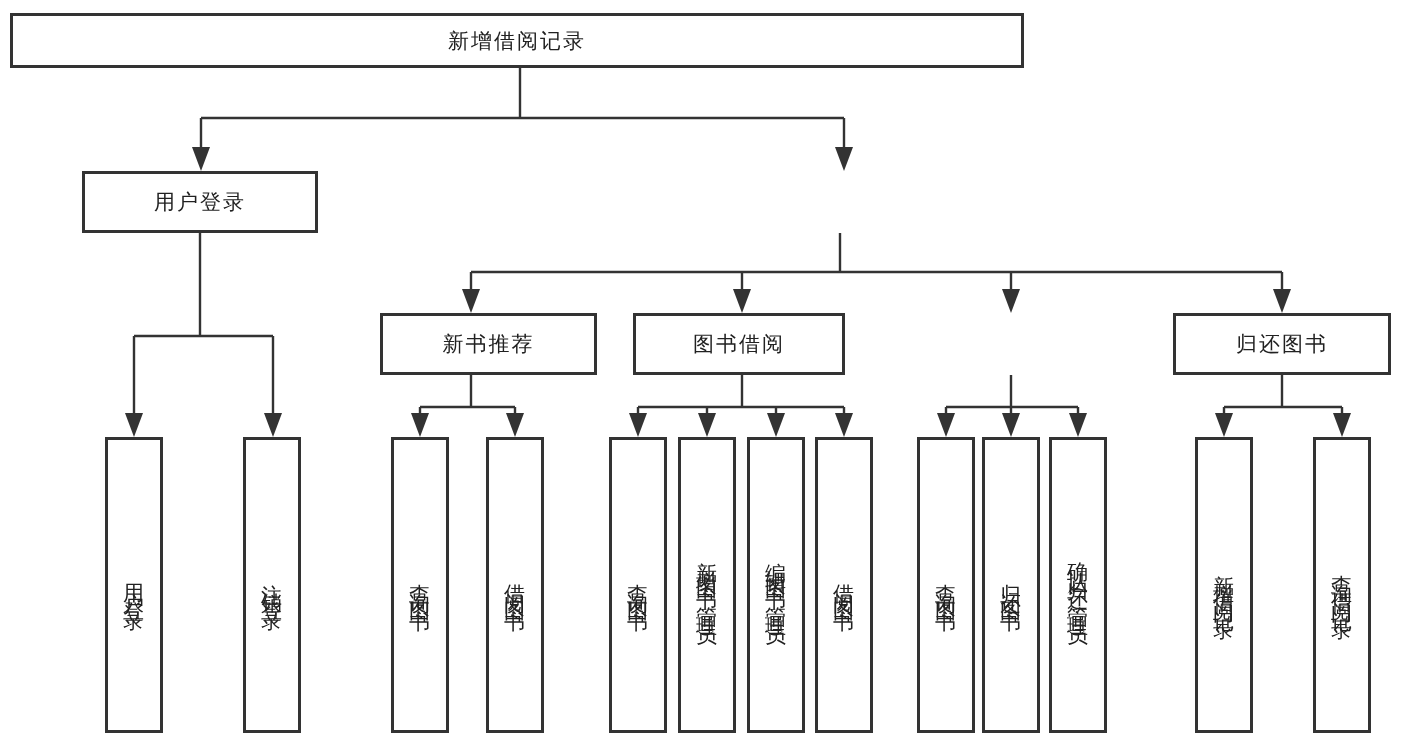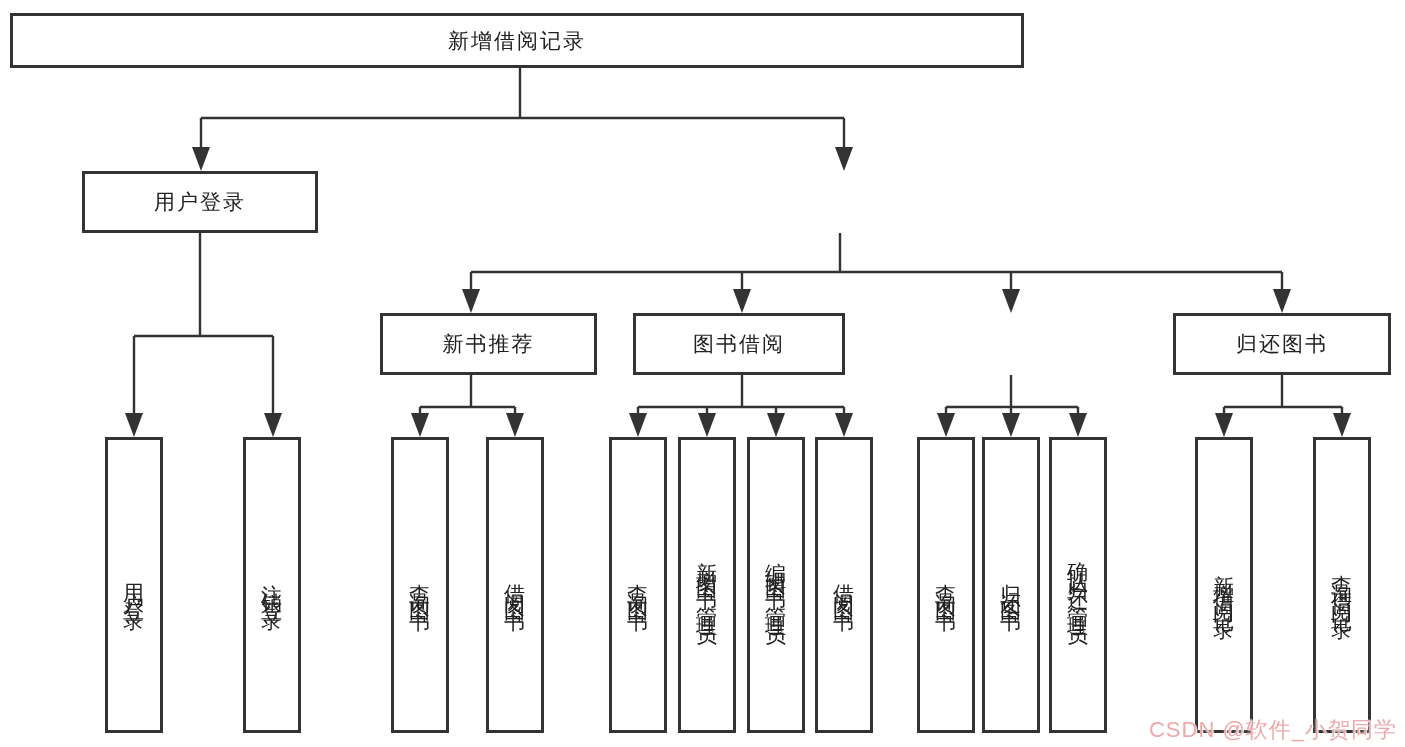--- a/index.html
+++ b/index.html
@@ -109,14 +109,13 @@
     <span>确认归还（管理员）</span>
   </div>
 
   <div class="box v" style="left:1195px;top:437px;width:58px;height:296px">
     <span>新增借阅记录</span>
   </div>
   <div class="box v" style="left:1313px;top:437px;width:58px;height:296px">
     <span>查询借阅记录</span>
   </div>
 
-  <div class="watermark">CSDN @软件_小贺同学</div>
 </div>
 
 </body></html>

